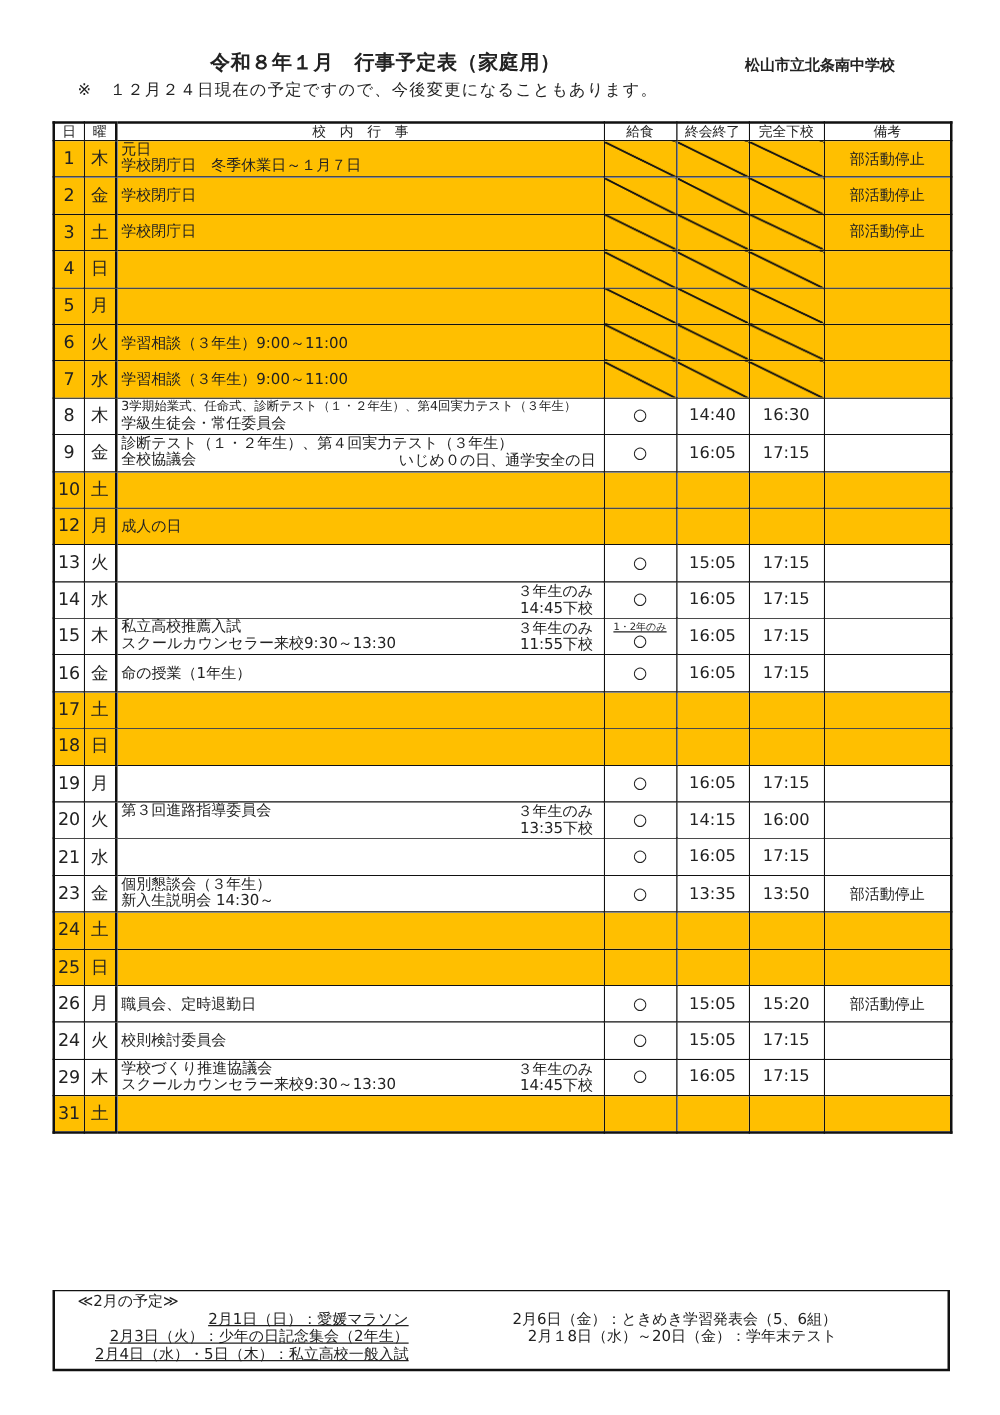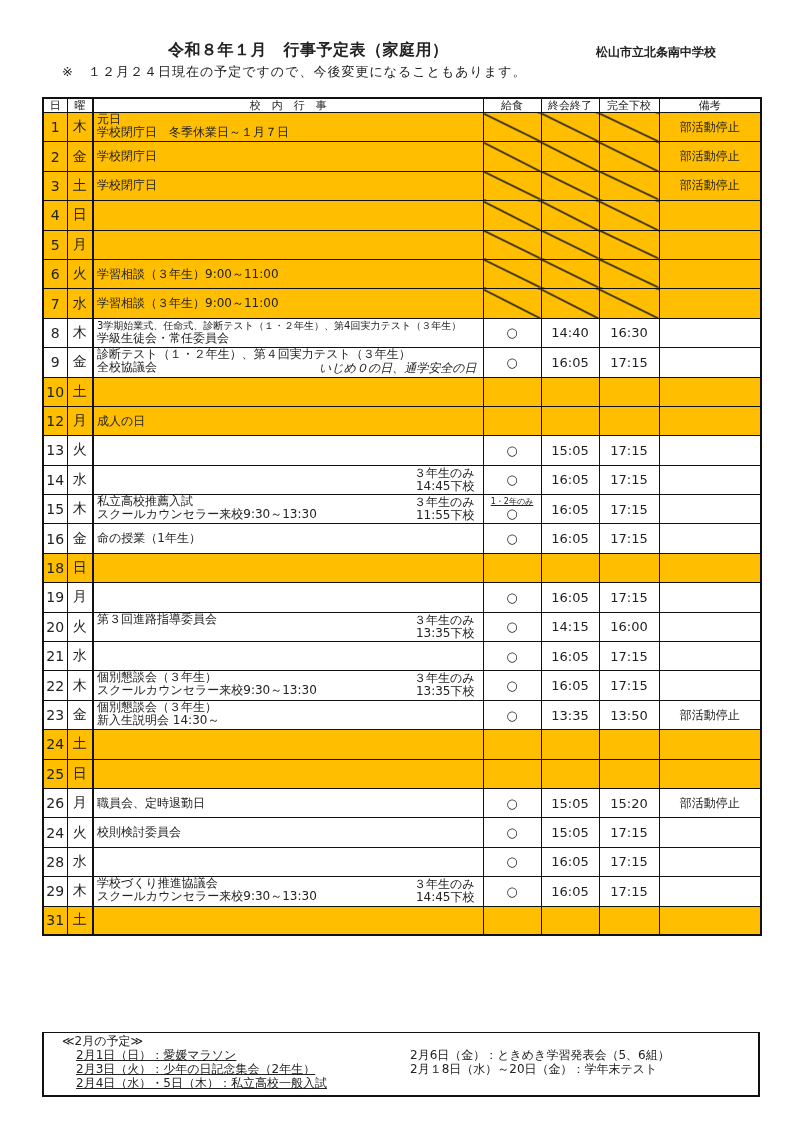--- a/index.html
+++ b/index.html
@@ -13,28 +13,28 @@
   table.sched tr.r { height: 29.4px; }
   tr.hol td { background: #ffbf00; }
   tr.norm td { background: #fff; }
   td.day { text-align: center; font-size: 14px; }
   td.dow { text-align: center; font-size: 14px; border-right: 2px solid #111 !important; }
   td.ev { font-size: 12px; line-height: 13px; padding-left: 3px !important; }
   td.ev .l1 { display:block; }
   td.ev .small { font-size: 10px; }
   td.ev .right { position: absolute; right: 8px; top: 1px; text-align: right; font-size: 12px; line-height: 13px; }
   td.ev .right b { font-weight: normal; }
-  td.ev .rightline { position:absolute; right: 6px; bottom: 2px; font-size: 12px; font-style: italic; }
+  td.ev .rightline { position:absolute; right: 6px; bottom: 2px; font-size: 12px; }
   td.c { text-align: center; font-size: 13px; }
   td.lunch { text-align: center; font-size: 13px; }
   td.lunch .tiny { display:block; font-size: 8px; line-height: 9px; text-decoration: underline; }
   td.note { text-align: center; font-size: 12px; }
   td.slash { background-image: linear-gradient(to top right, transparent calc(50% - 1px), #111 calc(50% - 0.5px), #111 calc(50% + 0.5px), transparent calc(50% + 1px)); }
   tr.hol td.slash { background-color: #ffbf00; background-image: linear-gradient(to bottom left, transparent calc(50% - 1px), #111 calc(50% - 0.5px), #111 calc(50% + 0.5px), transparent calc(50% + 1px)); }
-  .feb { position: absolute; left: 42px; top: 1032px; width: 714px; height: 62px; border: 2px solid #111; border-top: 1px solid #111; font-size: 12px; line-height: 14px; }
+  .feb { position: absolute; left: 42px; top: 1032px; width: 714px; height: 62px; border: 2px solid #111; border-top: 1px solid #111; font-size: 12px; line-height: 14px; text-align: right; }
   .feb .hdr { position: absolute; left: 18px; top: 1px; }
   .feb .col1 { position: absolute; left: 32px; top: 15px; text-decoration: underline; }
   .feb .col2 { position: absolute; left: 366px; top: 15px; }
 </style>
 </head>
 <body>
 
 <div class="title">令和８年１月　行事予定表（家庭用）</div>
 <div class="school">松山市立北条南中学校</div>
 <div class="notice">※　１２月２４日現在の予定ですので、今後変更になることもあります。</div>
@@ -224,20 +224,29 @@
         <td class="dow">金</td>
         <td class="ev" style="vertical-align:middle">
           <span class="l1">命の授業（1年生）</span>
         </td>
         <td class="lunch"><span>○</span></td>
         <td class="c">16:05</td>
         <td class="c">17:15</td>
         <td class="note"></td>
       </tr>
       <tr class="r hol">
+        <td class="day">17</td>
+        <td class="dow">土</td>
+        <td class="ev" style="vertical-align:middle"></td>
+        <td class="lunch"></td>
+        <td class="c"></td>
+        <td class="c"></td>
+        <td class="note"></td>
+      </tr>
+      <tr class="r hol">
         <td class="day">18</td>
         <td class="dow">日</td>
         <td class="ev" style="vertical-align:middle"></td>
         <td class="lunch"></td>
         <td class="c"></td>
         <td class="c"></td>
         <td class="note"></td>
       </tr>
       <tr class="r norm">
         <td class="day">19</td>
@@ -266,36 +275,20 @@
       <tr class="r norm">
         <td class="day">21</td>
         <td class="dow">水</td>
         <td class="ev" style="vertical-align:middle"></td>
         <td class="lunch"><span>○</span></td>
         <td class="c">16:05</td>
         <td class="c">17:15</td>
         <td class="note"></td>
       </tr>
       <tr class="r norm">
-        <td class="day">22</td>
-        <td class="dow">木</td>
-        <td class="ev" style="vertical-align:top">
-          <span class="l1">個別懇談会（３年生）</span>
-          <span class="l1">スクールカウンセラー来校9:30～13:30</span>
-          <span class="right">
-            <span style="display:block">３年生のみ</span>
-            <b style="display:block">13:35下校</b>
-          </span>
-        </td>
-        <td class="lunch"><span>○</span></td>
-        <td class="c">16:05</td>
-        <td class="c">17:15</td>
-        <td class="note"></td>
-      </tr>
-      <tr class="r norm">
         <td class="day">23</td>
         <td class="dow">金</td>
         <td class="ev" style="vertical-align:top">
           <span class="l1">個別懇談会（３年生）</span>
           <span class="l1">新入生説明会 14:30～</span>
         </td>
         <td class="lunch"><span>○</span></td>
         <td class="c">13:35</td>
         <td class="c">13:50</td>
         <td class="note">部活動停止</td>
@@ -330,29 +323,20 @@
         <td class="note">部活動停止</td>
       </tr>
       <tr class="r norm">
         <td class="day">24</td>
         <td class="dow">火</td>
         <td class="ev" style="vertical-align:middle">
           <span class="l1">校則検討委員会</span>
         </td>
         <td class="lunch"><span>○</span></td>
         <td class="c">15:05</td>
-        <td class="c">17:15</td>
-        <td class="note"></td>
-      </tr>
-      <tr class="r norm">
-        <td class="day">28</td>
-        <td class="dow">水</td>
-        <td class="ev" style="vertical-align:middle"></td>
-        <td class="lunch"><span>○</span></td>
-        <td class="c">16:05</td>
         <td class="c">17:15</td>
         <td class="note"></td>
       </tr>
       <tr class="r norm">
         <td class="day">29</td>
         <td class="dow">木</td>
         <td class="ev" style="vertical-align:top">
           <span class="l1">学校づくり推進協議会</span>
           <span class="l1">スクールカウンセラー来校9:30～13:30</span>
           <span class="right">

